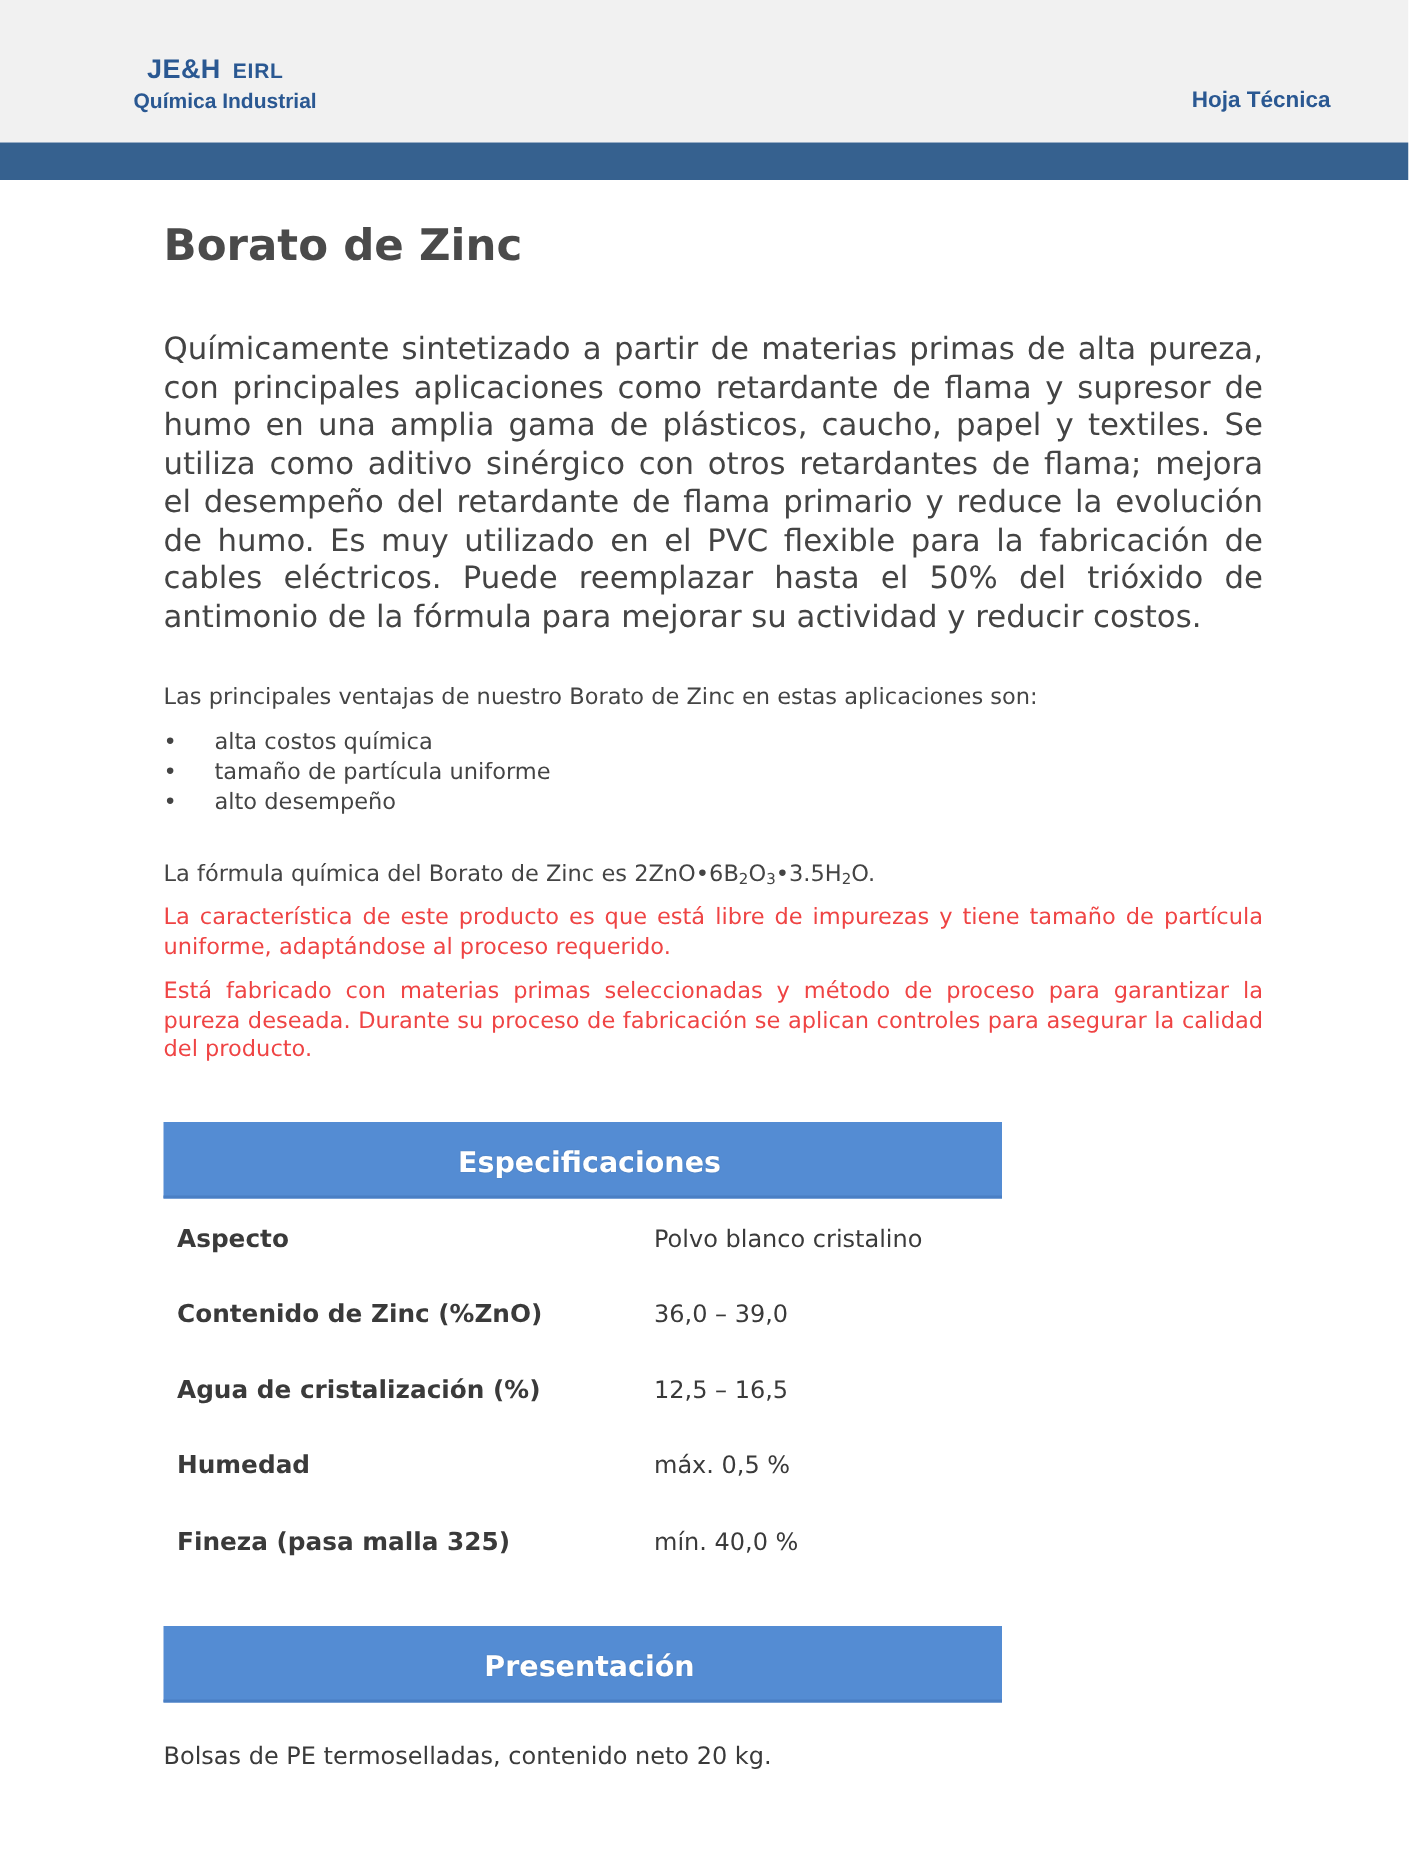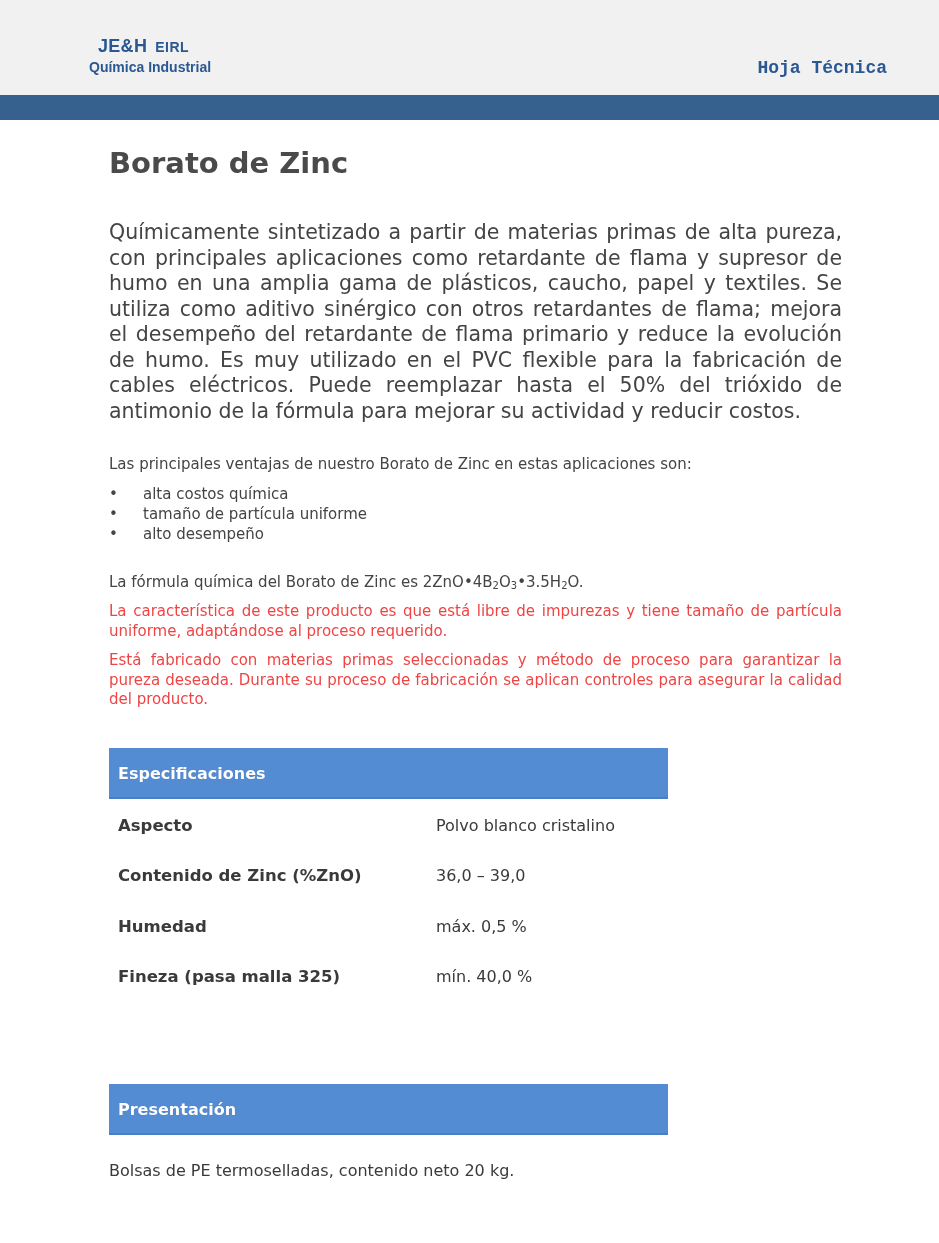--- a/index.html
+++ b/index.html
@@ -3,37 +3,37 @@
 <meta charset="utf-8">
 <style>
   * { margin: 0; padding: 0; box-sizing: border-box; }
   html, body { width: 939px; height: 1243px; background: #ffffff; overflow: hidden; }
   body { font-family: "DejaVu Sans", sans-serif; color: #3c3c3c; position: relative; }
 
   .header { position: absolute; left: 0; top: 0; width: 939px; height: 95px; background: #f1f1f1; }
   .brand-main { position: absolute; left: 98px; top: 36px; font-family: "Liberation Sans", sans-serif; font-weight: bold; color: #2a5892; font-size: 18px; letter-spacing: 0.3px; }
   .brand-main .eirl { font-size: 14px; margin-left: 8px; letter-spacing: 0.5px; }
   .brand-sub { position: absolute; left: 89px; top: 59px; font-family: "Liberation Sans", sans-serif; font-weight: bold; color: #2a5892; font-size: 14px; }
-  .doc-type { position: absolute; right: 52px; top: 58px; font-family: Liberation Mono, monospace; font-weight: bold; color: #2a5892; font-size: 18px; }
+  .doc-type { position: absolute; right: 52px; top: 58px; font-family: Liberation Sans, sans-serif; font-weight: bold; color: #2a5892; font-size: 15px; }
   .band { position: absolute; left: 0; top: 95px; width: 939px; height: 25px; background: #36618f; }
 
   .content { position: absolute; left: 109px; top: 0; width: 733px; }
   .title { position: absolute; top: 146px; left: 0; font-size: 29px; font-weight: bold; color: #4a4a4a; white-space: nowrap; }
   .intro { position: absolute; top: 220px; left: 0; width: 733px; font-size: 20.5px; line-height: 25.5px; text-align: justify; color: #444; }
   .adv-lead { position: absolute; top: 455px; left: 0; font-size: 15px; color: #444; white-space: nowrap; }
   .adv-list { position: absolute; top: 484px; left: 0; list-style: none; }
   .adv-list li { font-size: 15px; line-height: 20px; color: #444; position: relative; padding-left: 34px; white-space: nowrap; }
   .adv-list li .bullet { position: absolute; left: 0; top: 0; }
   .formula { position: absolute; top: 573px; left: 0; font-size: 15px; color: #444; white-space: nowrap; }
   .formula sub { font-size: 10px; vertical-align: -2px; }
   .para { position: absolute; left: 0; width: 733px; font-size: 15px; line-height: 19.5px; text-align: justify; color: #ef4444; }
   .para1 { top: 602px; }
   .para2 { top: 651px; }
 
-  .section-head { position: absolute; left: 0; width: 559px; height: 51px; background: #548cd3; border-bottom: 2px solid #4a7fc4; color: #fff; font-weight: bold; font-size: 16px; padding: 16px 0 0 9px; text-shadow: 0 0 1px rgba(0,0,0,0.2); }
+  .section-head { position: absolute; left: 0; width: 559px; height: 51px; background: #548cd3; border-bottom: 2px solid #4a7fc4; color: #fff; font-weight: bold; font-size: 19px; padding: 16px 0 0 9px; text-shadow: 0 0 1px rgba(0,0,0,0.2); text-align: center; }
   .spec-head { top: 748px; }
   .pres-head { top: 1084px; }
 
   .spec-table { position: absolute; left: 0; top: 800px; width: 559px; }
   .spec-row { height: 50.4px; position: relative; text-align: center; }
   .spec-label { position: absolute; left: 9px; top: 16px; font-weight: bold; font-size: 16.5px; color: #3a3a3a; white-space: nowrap; }
   .spec-value { position: absolute; left: 327px; top: 16px; font-size: 16px; color: #3a3a3a; white-space: nowrap; }
 
   .pres-text { position: absolute; top: 1161px; left: 0; font-size: 16px; color: #3a3a3a; white-space: nowrap; }
 </style>
@@ -53,34 +53,38 @@
   <h1 class="title">Borato de Zinc</h1>
   <p class="intro">Químicamente sintetizado a partir de materias primas de alta pureza, con principales aplicaciones como retardante de flama y supresor de humo en una amplia gama de plásticos, caucho, papel y textiles. Se utiliza como aditivo sinérgico con otros retardantes de flama;  mejora el desempeño del retardante de flama primario y reduce la evolución de humo. Es muy utilizado en el PVC flexible para la fabricación de cables eléctricos. Puede reemplazar hasta el 50% del trióxido de antimonio de la fórmula para mejorar su actividad y reducir costos.</p>
 
   <p class="adv-lead">Las principales ventajas de nuestro Borato de Zinc en estas aplicaciones son:</p>
   <ul class="adv-list">
     <li><span class="bullet">•</span><span>alta costos química</span></li>
     <li><span class="bullet">•</span><span>tamaño de partícula uniforme</span></li>
     <li><span class="bullet">•</span><span>alto desempeño</span></li>
   </ul>
 
-  <p class="formula"><span>La fórmula química del Borato de Zinc es </span><span>2ZnO•4B</span><sub>2</sub><span>O</span><sub>3</sub><span>•3.5H</span><sub>2</sub><span>O.</span></p>
+  <p class="formula"><span>La fórmula química del Borato de Zinc es </span><span>2ZnO•6B</span><sub>2</sub><span>O</span><sub>3</sub><span>•3.5H</span><sub>2</sub><span>O.</span></p>
 
   <p class="para para1">La característica de este producto es que está libre de impurezas y tiene tamaño de partícula uniforme, adaptándose al proceso requerido.</p>
   <p class="para para2">Está fabricado con materias primas seleccionadas y método de proceso para garantizar la pureza deseada. Durante su proceso de fabricación se aplican controles para asegurar la calidad del producto.</p>
 
   <div class="section-head spec-head">Especificaciones</div>
   <div class="spec-table">
     <div class="spec-row">
       <span class="spec-label">Aspecto</span>
       <span class="spec-value">Polvo blanco cristalino</span>
     </div>
     <div class="spec-row">
       <span class="spec-label">Contenido de Zinc (%ZnO)</span>
       <span class="spec-value">36,0 – 39,0</span>
+    </div>
+    <div class="spec-row">
+      <span class="spec-label">Agua de cristalización (%)</span>
+      <span class="spec-value">12,5 – 16,5</span>
     </div>
     <div class="spec-row">
       <span class="spec-label">Humedad</span>
       <span class="spec-value">máx. 0,5 %</span>
     </div>
     <div class="spec-row">
       <span class="spec-label">Fineza (pasa malla 325)</span>
       <span class="spec-value">mín. 40,0 %</span>
     </div>
   </div>

